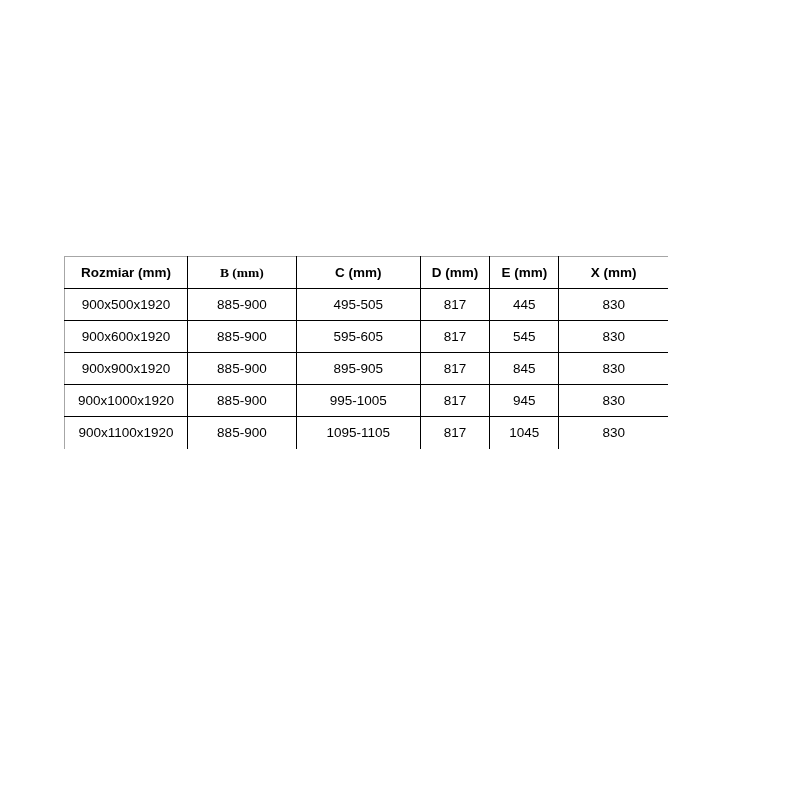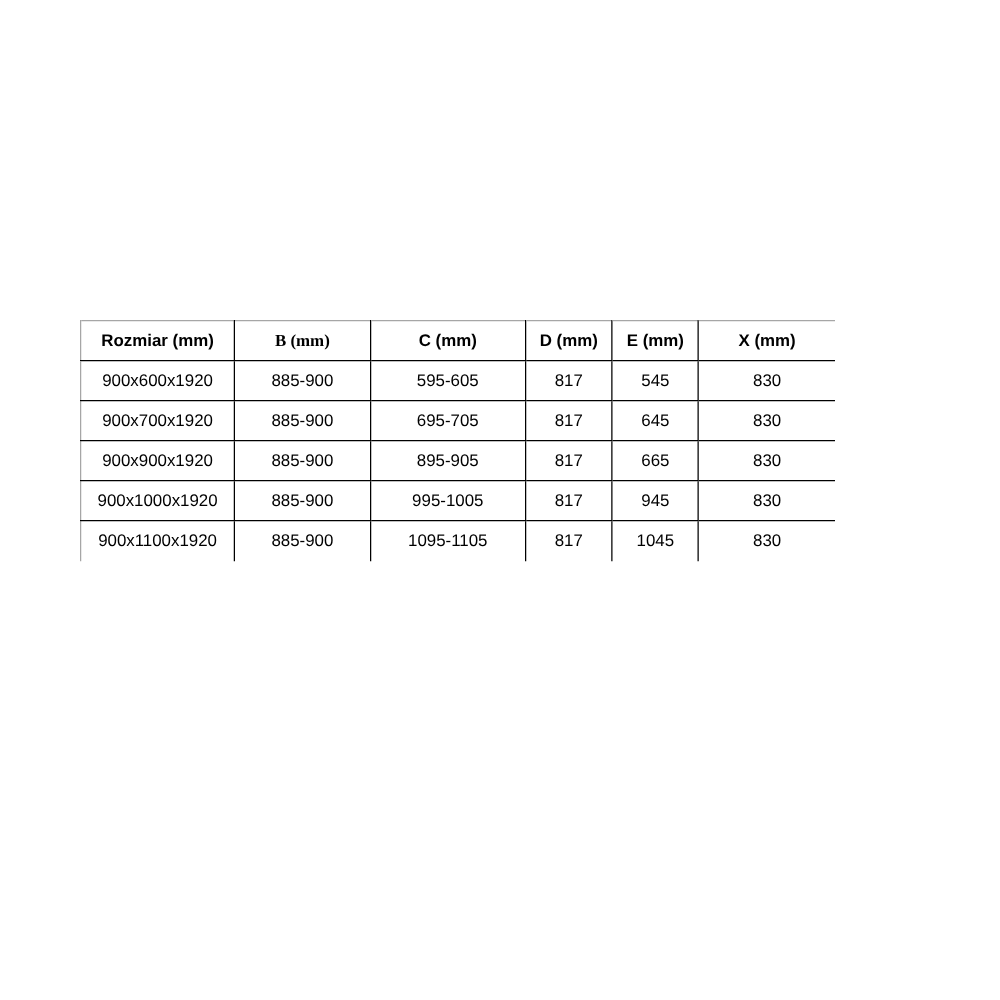--- a/index.html
+++ b/index.html
@@ -70,41 +70,41 @@
           <th class="c1">Rozmiar (mm)</th>
           <th class="c2">B (mm)</th>
           <th class="c3">C (mm)</th>
           <th class="c4">D (mm)</th>
           <th class="c5">E (mm)</th>
           <th class="c6">X (mm)</th>
         </tr>
       </thead>
       <tbody>
         <tr>
+          <td>900x500x1920</td>
+          <td>885-900</td>
+          <td>495-505</td>
+          <td>817</td>
+          <td>445</td>
+          <td>830</td>
+        </tr>
+        <tr>
           <td>900x600x1920</td>
           <td>885-900</td>
           <td>595-605</td>
           <td>817</td>
           <td>545</td>
           <td>830</td>
         </tr>
         <tr>
-          <td>900x700x1920</td>
-          <td>885-900</td>
-          <td>695-705</td>
-          <td>817</td>
-          <td>645</td>
-          <td>830</td>
-        </tr>
-        <tr>
           <td>900x900x1920</td>
           <td>885-900</td>
           <td>895-905</td>
           <td>817</td>
-          <td>665</td>
+          <td>845</td>
           <td>830</td>
         </tr>
         <tr>
           <td>900x1000x1920</td>
           <td>885-900</td>
           <td>995-1005</td>
           <td>817</td>
           <td>945</td>
           <td>830</td>
         </tr>

